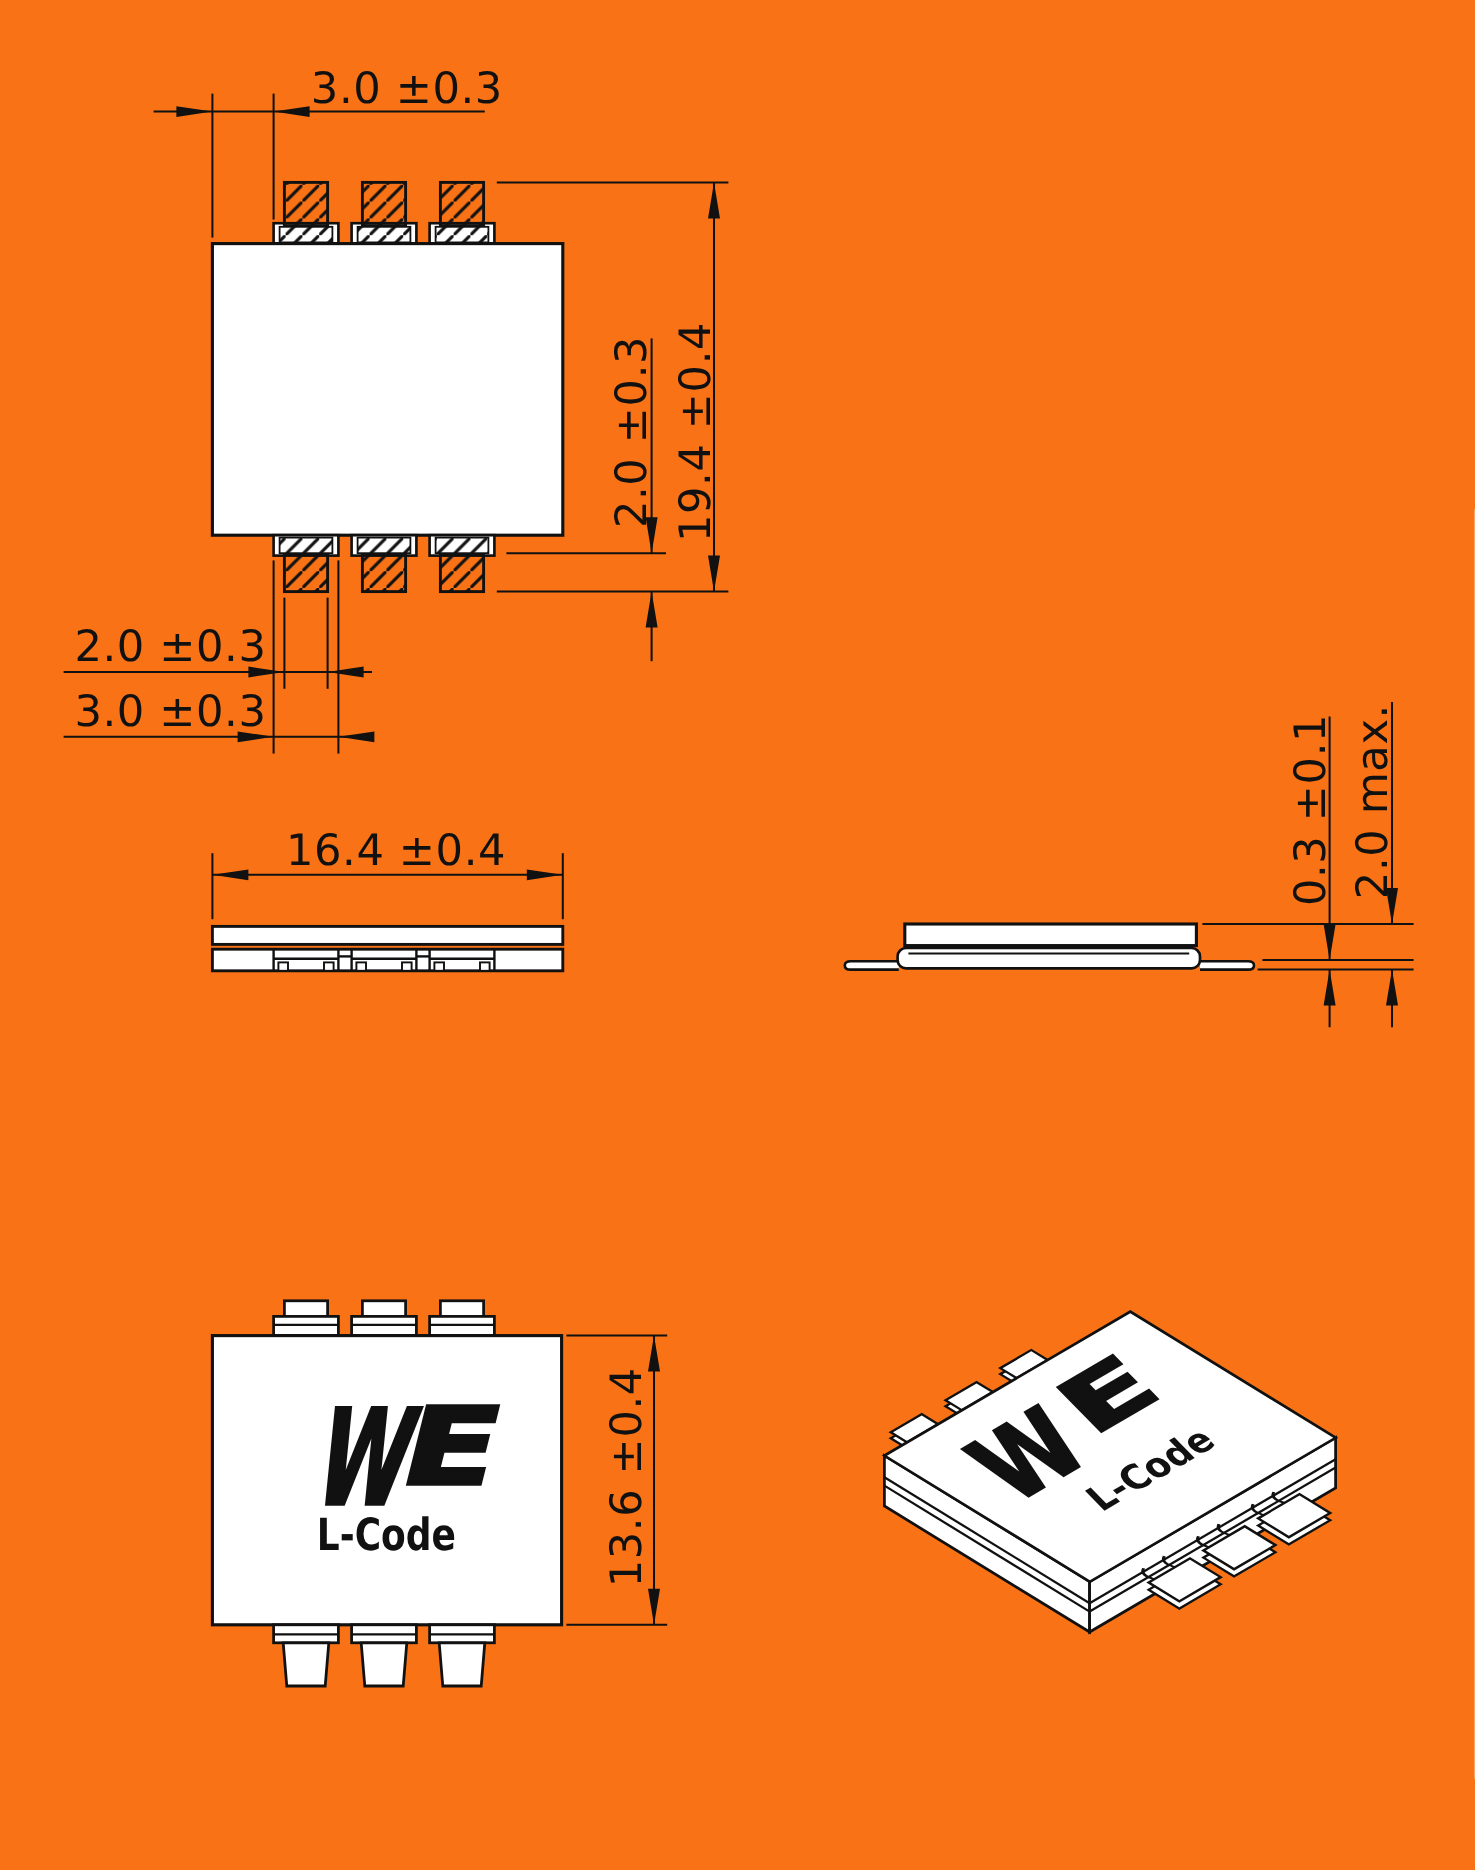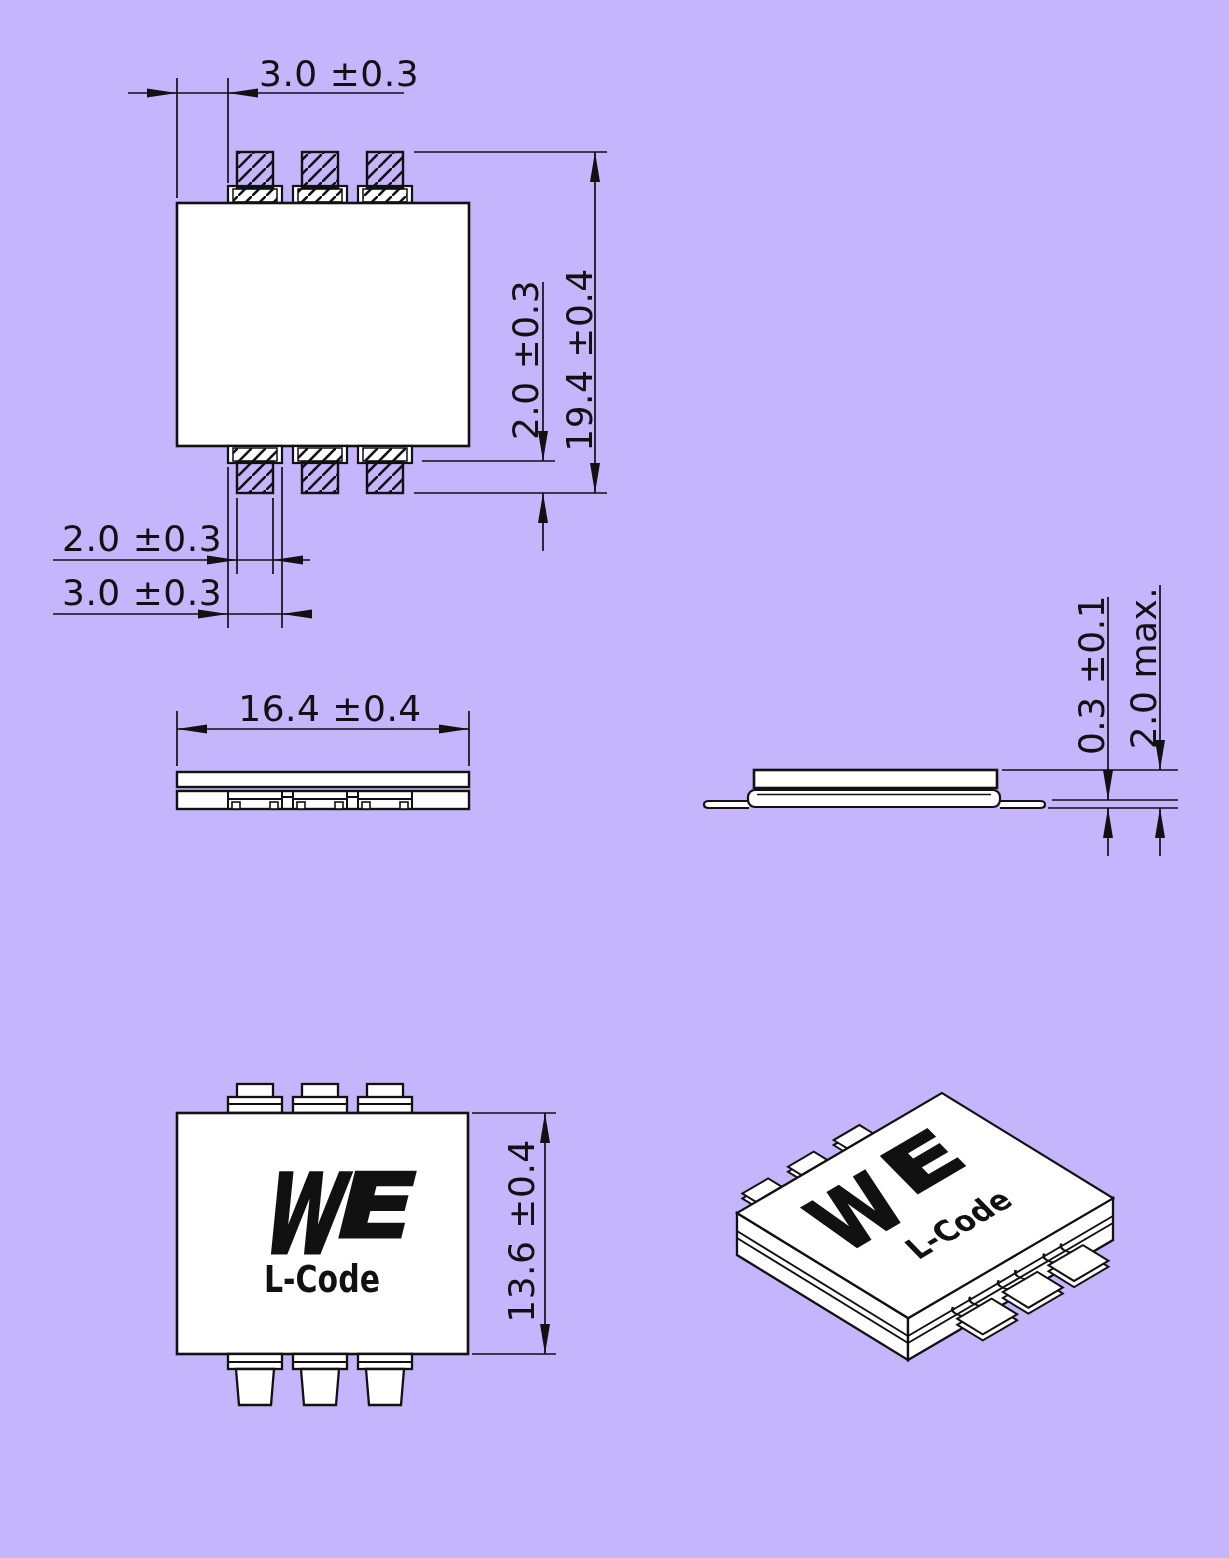--- a/index.html
+++ b/index.html
@@ -1,16 +1,16 @@
 <!DOCTYPE html>
 <html><head>
 <meta charset="utf-8">
 <style>
   html,body{margin:0;padding:0;background:#ffffff;}
-  .stage{position:relative;width:1229px;height:1558px;background:#c4b5fd;overflow:hidden;}
+  .stage{position:relative;width:1229px;height:1558px;background:#f97316;overflow:hidden;}
   svg{display:block;}
   svg text{font-family:"DejaVu Sans","Liberation Sans",sans-serif;fill:#111111;}
   .dimtxt{font-size:36px;font-weight:400;letter-spacing:0.5px;}
   .marktxt{font-weight:bold;}
   .logoletter{font-weight:bold;}
 </style>
 </head>
 <body>
 
 <div class="stage">

